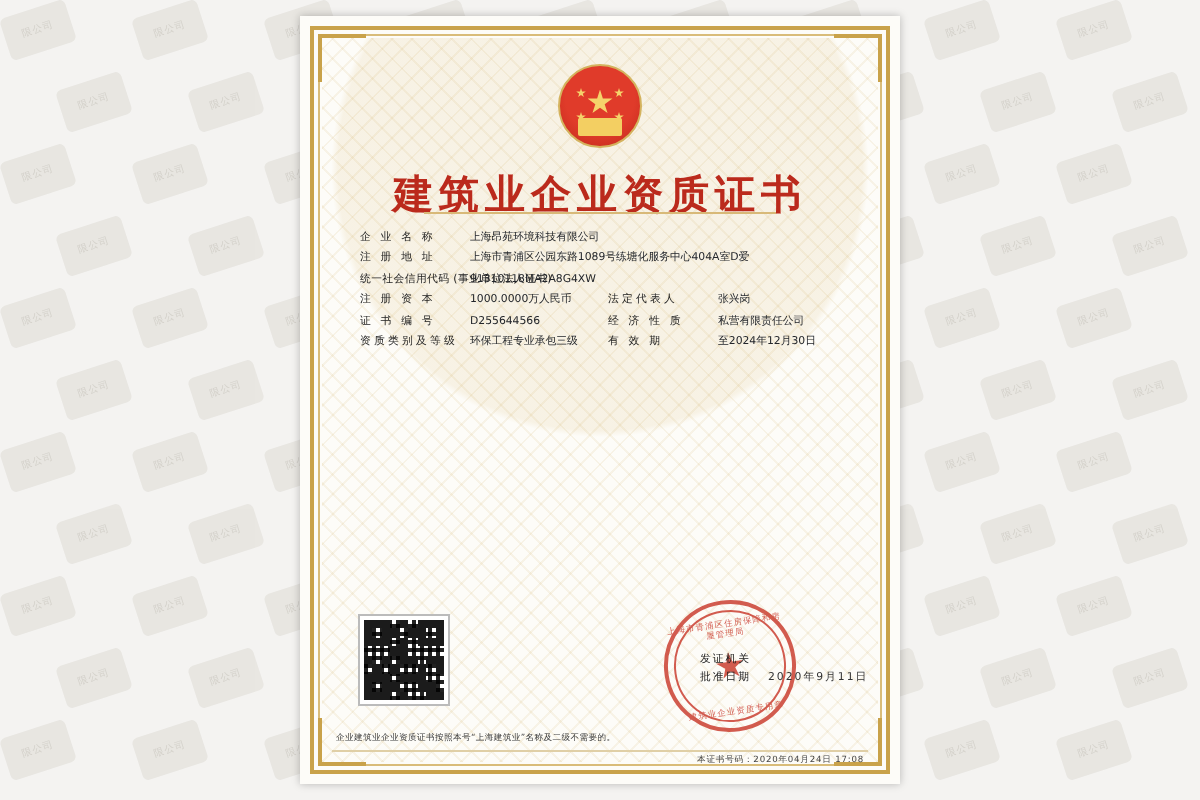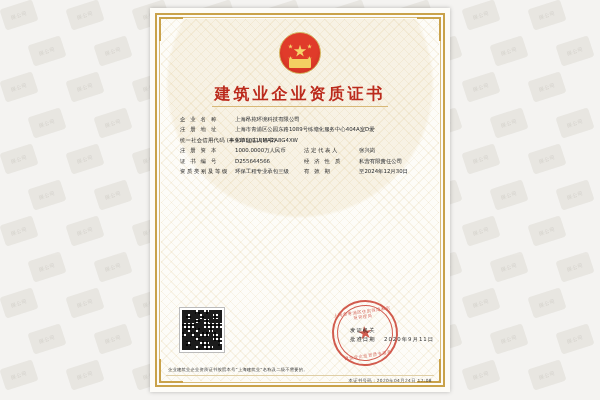--- a/index.html
+++ b/index.html
@@ -133,21 +133,21 @@
     border-radius: 1px;
   }
 
   
   .title {
     position: absolute;
     left: 0; right: 0;
     top: 76px;
     text-align: center;
     color: #bb2a1c;
-    font-size: 16px;
+    font-size: 20px;
     font-weight: bold;
     letter-spacing: 3px;
     font-family: "DejaVu Sans", "Liberation Sans", sans-serif;
   }
   .title-rule {
     position: absolute;
     left: 62px;
     right: 62px;
     top: 98px;
     height: 1px;

